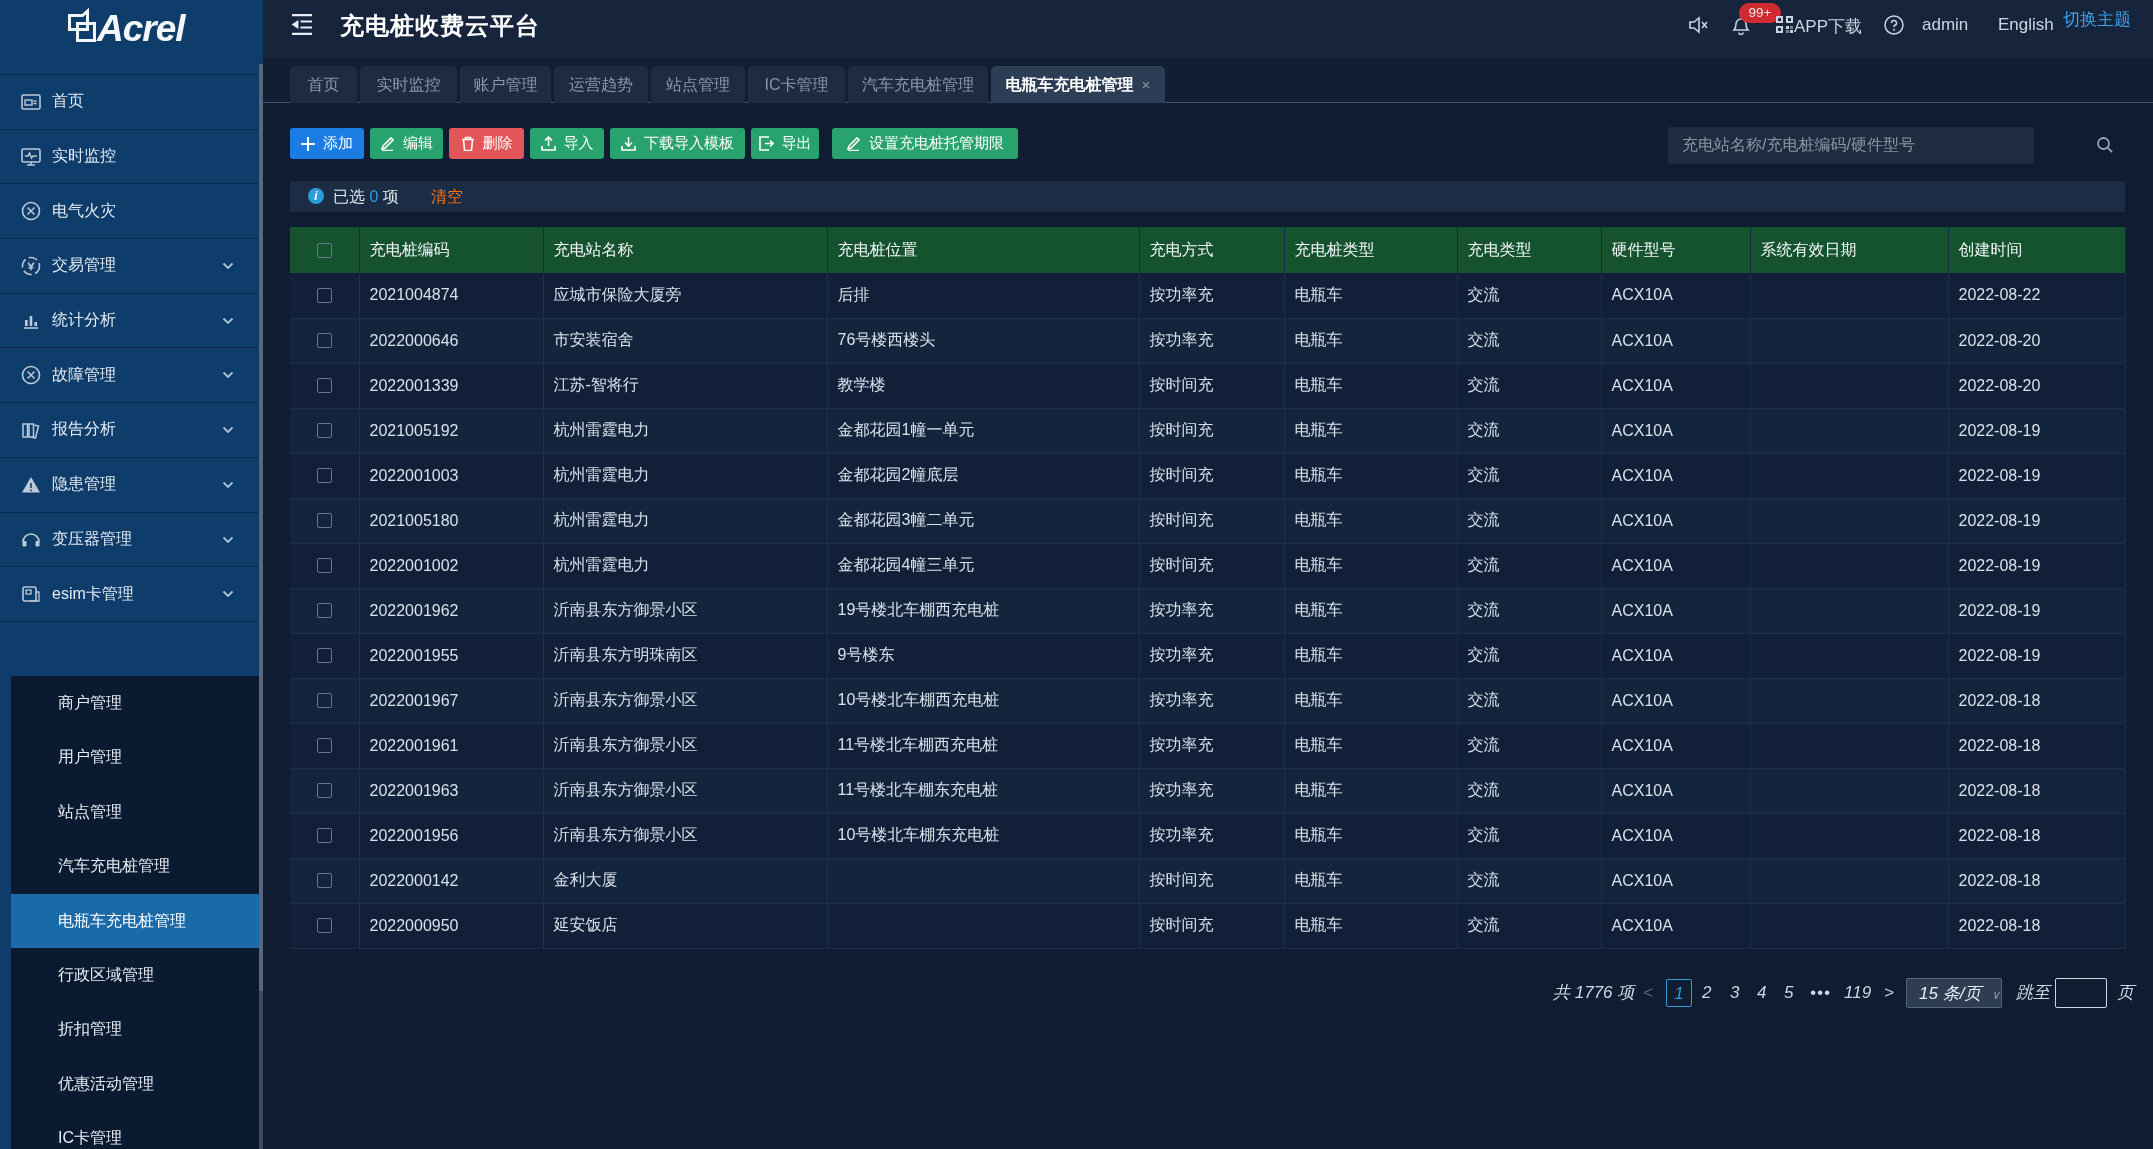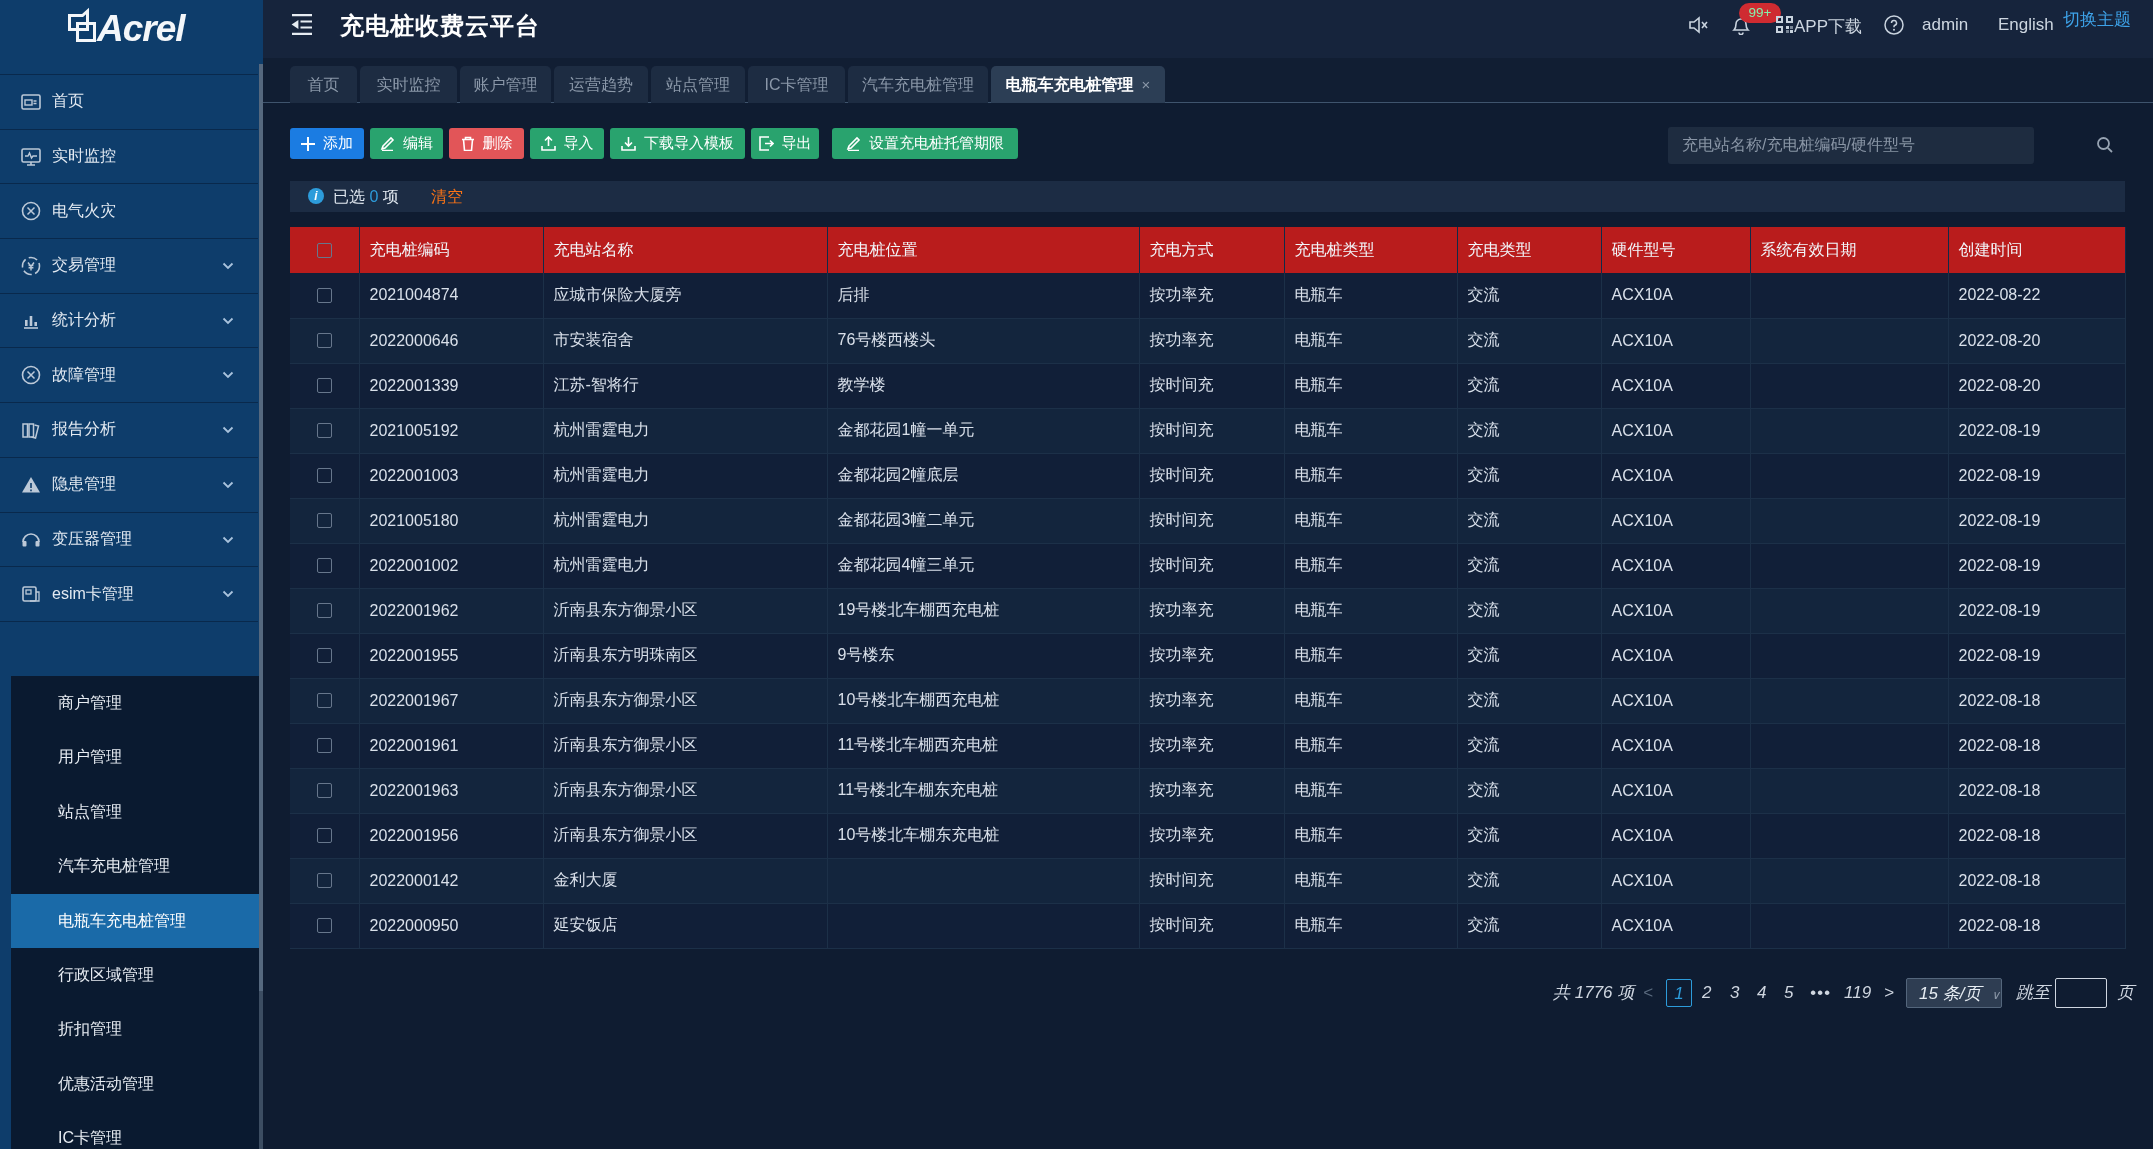--- a/index.html
+++ b/index.html
@@ -17,21 +17,21 @@
 #submenu { left:11px; top:676px; width:263px; height:473px; background:#0a1a30; }
 .smi { height:54.4px; line-height:54.4px; padding-left:47px; color:#e8edf3; font-size:16px; }
 .smi.active { background:#1a6aa8; color:#fff; }
 #sbar-track { left:259px; top:64px; width:4px; height:1085px; background:#3c4d62; }
 #sbar-thumb { left:259px; top:64px; width:4px; height:927px; background:#55687e; }
 
 
 #header { left:263px; top:0; width:1890px; height:58px; background:#16243c; }
 #collapse { left:28px; top:13px; }
 #title { left:77px; top:10px; color:#fff; font-size:24px; font-weight:bold; letter-spacing:1px; }
-#badge { left:1476px; top:3px; width:42px; height:20px; background:#cf2b31; border-radius:10px; color:#86efac; font-size:13.5px; text-align:center; line-height:20px; }
+#badge { left:1476px; top:3px; width:42px; height:20px; background:#cf2b31; border-radius:10px; color:#e5e5e5; font-size:13.5px; text-align:center; line-height:20px; }
 #appdl { left:1531px; top:15px; color:#cdd6e0; font-size:17px; }
 #admin { left:1659px; top:15px; color:#cdd6e0; font-size:17px; }
 #english { left:1735px; top:15px; color:#cdd6e0; font-size:17px; }
 #theme { left:1800px; top:8px; color:#3da2e8; font-size:17px; }
 
 
 #tabbar { left:263px; top:58px; width:1890px; height:45px; background:#111e33; border-bottom:1px solid #3f546d; }
 .tab { position:absolute; top:8px; height:37px; background:#1d2c42; border-radius:5px 5px 0 0; color:#8b98a9; font-size:16px; text-align:center; line-height:37px; }
 .tab.active { background:#2c3e55; color:#fff; font-weight:bold; }
 .tab .x { color:#8b98a9; font-weight:normal; font-size:15px; margin-left:8px; }
@@ -52,21 +52,21 @@
 
 #infobar { left:290px; top:181px; width:1835px; height:31px; background:#1c2c44; }
 #infobar .i { position:absolute; left:18px; top:7px; width:16px; height:16px; border-radius:50%; background:#2d9cdb; color:#fff; font-size:12px; font-style:italic; font-weight:bold; text-align:center; line-height:16px; }
 #infobar .t1 { position:absolute; left:43px; top:6px; color:#dfe6ee; font-size:16px; }
 #infobar .t1 b { color:#2d9cdb; font-weight:normal; }
 #infobar .t2 { position:absolute; left:141px; top:6px; color:#f97316; font-size:16px; }
 
 
 #table { left:290px; top:227px; width:1835px; }
 table { border-collapse:collapse; table-layout:fixed; width:1835px; }
-th { background:#b91c1c; height:46px; font-weight:normal; color:#f2f6fa; font-size:16px; text-align:left; padding-left:10px; border-right:1px solid #0f2b49; }
+th { background:#14532d; height:46px; font-weight:normal; color:#f2f6fa; font-size:16px; text-align:left; padding-left:10px; border-right:1px solid #0f2b49; }
 td { height:45px; color:#d9e0ea; font-size:16px; text-align:left; padding-left:10px; border-right:1px solid #1c3048; border-bottom:1px solid #1c3048; }
 tr.odd td { background:#111f38; }
 tr.even td { background:#13253d; }
 .cb { width:15px; height:15px; border:1px solid #67778c; border-radius:2px; background:transparent; margin-left:27px; }
 th.cbc, td.cbc { padding-left:0; }
 
 
 #pager { left:0px; top:977px; width:2153px; height:32px; color:#cfd6e0; font-size:17px; position:absolute; }
 .pg { position:absolute; top:0; height:32px; line-height:32px;font-style:italic; }
 #pg-cur { border:1px solid #2d9cdb; color:#2d9cdb; width:26px; text-align:center; border-radius:2px; height:28px; line-height:28px; top:2px; }

